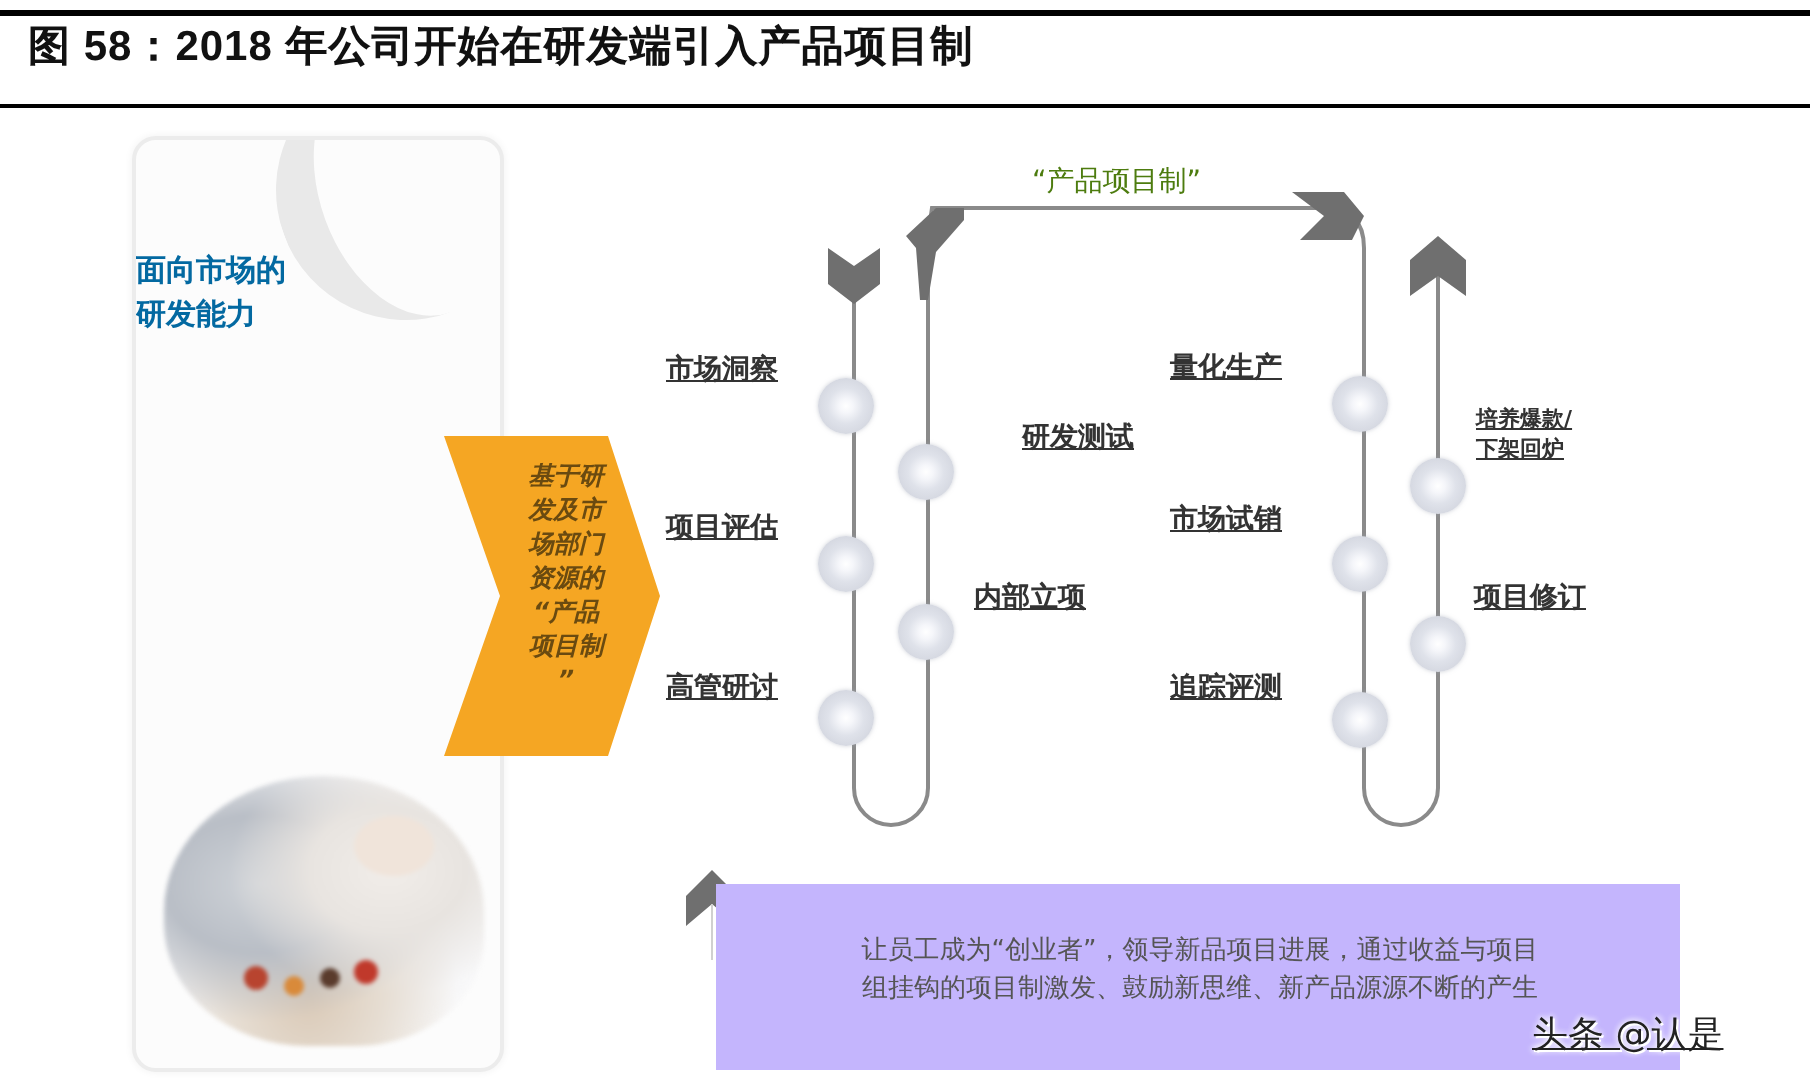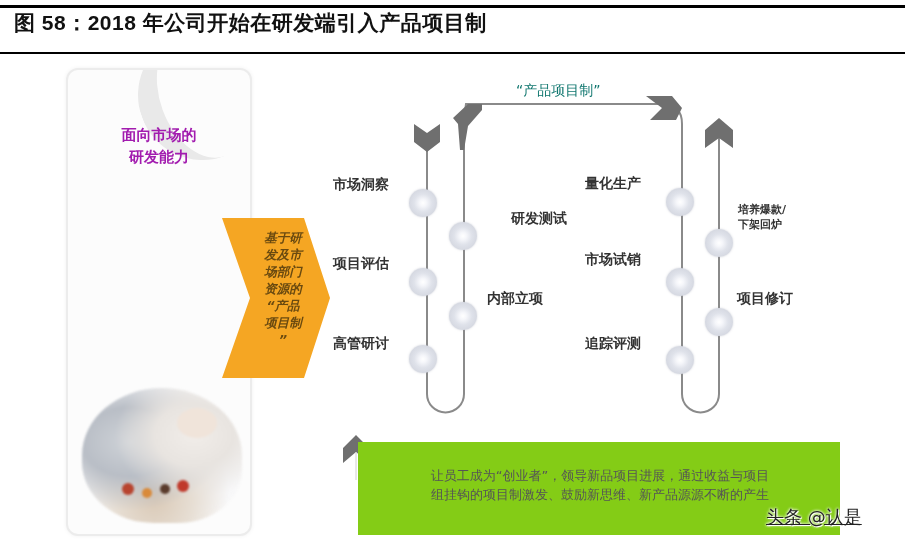--- a/index.html
+++ b/index.html
@@ -6,46 +6,46 @@
   body { width:905px; height:542px; position:relative; overflow:hidden;
          font-family:"DejaVu Sans", "Liberation Sans", sans-serif; color:#333; }
   .rule { position:absolute; left:0; width:905px; background:#000; }
   .fig-title { position:absolute; left:14px; top:9px; font-size:21px; font-weight:bold; color:#111;
                letter-spacing:0.5px; white-space:nowrap; font-family:"Liberation Sans","DejaVu Sans",sans-serif; }
   .card { position:absolute; left:66px; top:68px; width:186px; height:468px;
           border:2px solid #ececec; border-radius:12px; background:#fcfcfc; box-sizing:border-box;
           box-shadow:0 0 4px rgba(0,0,0,0.06); overflow:hidden; }
   .card-swoosh { position:absolute; left:70px; top:-40px; width:130px; height:130px; border-radius:50%;
                  border-left:22px solid #e9e9e9; box-sizing:border-box; transform:rotate(-20deg); }
-  .card-heading { position:absolute; left:0; width:100%; top:54px; text-align:center; font-size:15px;
-                  font-weight:bold; color:#a21caf; line-height:22px; }
+  .card-heading { position:absolute; left:0; width:100%; top:54px; text-align:left; font-size:15px;
+                  font-weight:bold; color:#0369a1; line-height:22px; }
   .card-heading div { white-space:nowrap; }
   .bullets { position:absolute; left:12px; top:140px; width:160px; list-style:none; margin:0; padding:0; }
   .bullets li { position:relative; padding-left:16px; font-size:12.5px; color:#555; line-height:17px; margin-bottom:8px; }
   .bullets li .dot { position:absolute; left:2px; top:6px; width:5px; height:5px; border-radius:50%; background:#c0304a; }
   .bullets li .line { display:block; white-space:nowrap; }
   .photo { position:absolute; left:14px; top:318px; width:160px; height:135px; border-radius:50% 50% 40% 45%;
            background: radial-gradient(ellipse at 70% 35%, #f1ede9 0%, #e8e4e0 25%, transparent 50%),
                        radial-gradient(ellipse at 30% 40%, #cfd3d8 0%, #b9bec6 30%, transparent 60%),
                        radial-gradient(ellipse at 45% 80%, #d9c8b5 0%, #e6ddd2 30%, transparent 60%),
                        radial-gradient(ellipse at 50% 50%, #e8eaee 0%, #f7f7f8 70%, transparent 100%);
            filter:blur(1px); }
   .photo-item { position:absolute; border-radius:50%; }
   .chevron-orange { position:absolute; left:222px; top:218px; width:108px; height:160px; }
   .chev-text { position:absolute; left:254px; top:229px; width:58px; font-size:12.5px; line-height:17px; color:#6a4a10;
                text-align:center; font-weight:bold; }
   .chev-text div { white-space:nowrap;font-style:italic; }
   svg.flow { position:absolute; left:0; top:0; }
-  .label { position:absolute; font-size:14px; font-weight:bold; color:#333; white-space:nowrap; }
+  .label { position:absolute; font-size:14px; font-weight:bold; color:#333; white-space:nowrap;text-decoration:underline; }
   .label.small { font-size:11px; line-height:15px; }
-  .flow-title { position:absolute; left:516px; top:82px; font-size:14px; color:#0f766e; white-space:nowrap; }
+  .flow-title { position:absolute; left:516px; top:82px; font-size:14px; color:#4d7c0f; white-space:nowrap; }
   .node { position:absolute; width:28px; height:28px; border-radius:50%;
           background: radial-gradient(circle at 50% 50%, #ffffff 0%, #f5f6fa 18%, #dfe2ea 45%, #d4d7e0 75%, #e8eaef 100%);
           box-shadow:0 0 2px rgba(160,165,180,0.5); }
-  .bottom-box { position:absolute; left:358px; top:442px; width:482px; height:93px; background:#84cc16; }
+  .bottom-box { position:absolute; left:358px; top:442px; width:482px; height:93px; background:#c4b5fd; }
   .bottom-text { position:absolute; left:8px; top:24px; width:468px; font-size:13px; line-height:19px; color:#555; text-align:center; }
   .bottom-text div { white-space:nowrap; }
   .watermark { position:absolute; left:766px; top:505px; font-size:18px; color:#222; white-space:nowrap;
                text-shadow: 0 0 3px #fff, 0 0 3px #fff, 1px 1px 0 #fff; text-decoration: underline; }
 </style>
 </head>
 <body>
 
 <div class="rule" style="top:5px;height:3px;"></div>
 <div class="fig-title">图 58：2018 年公司开始在研发端引入产品项目制</div>

